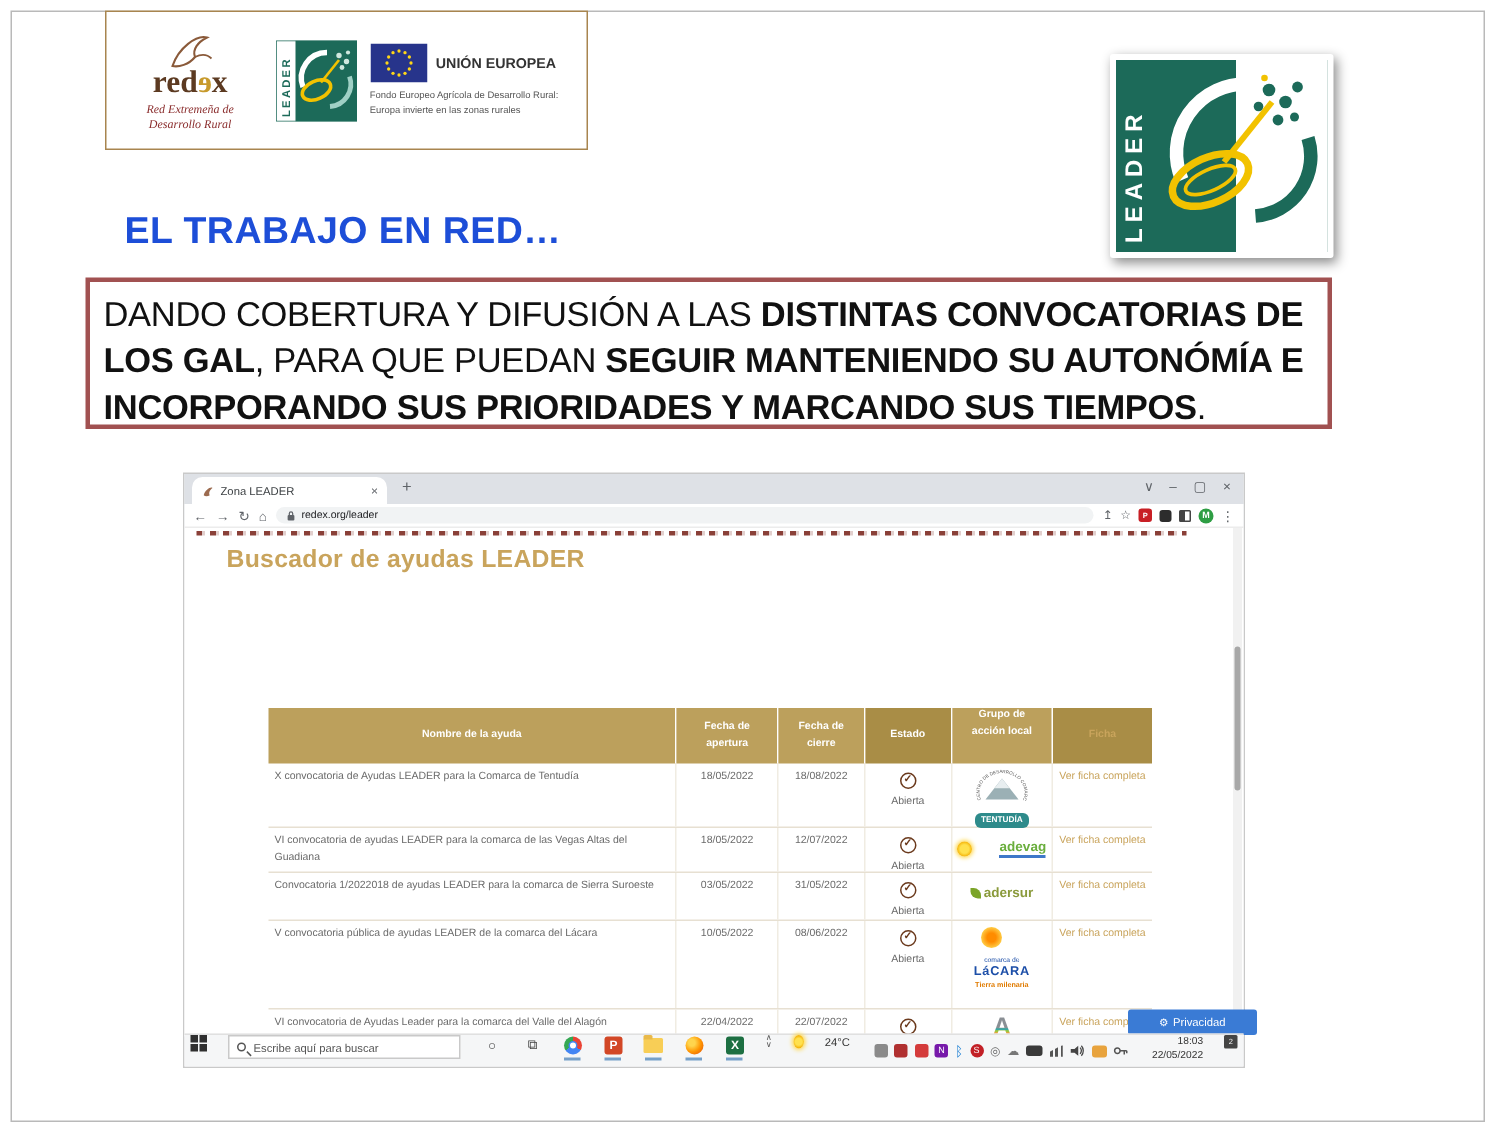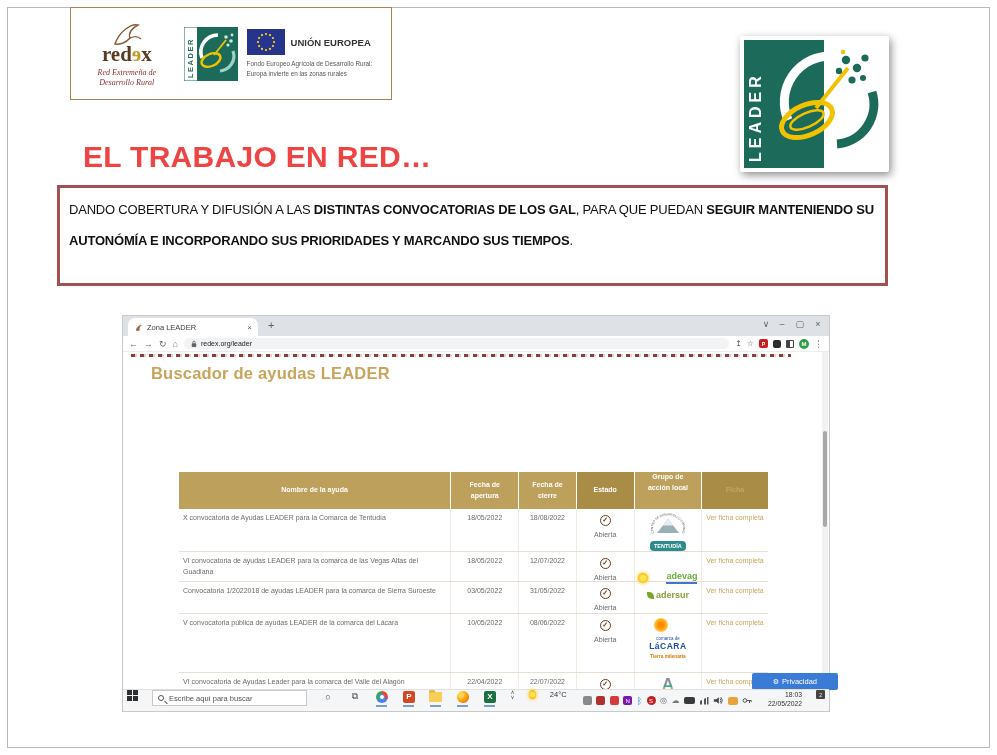--- a/index.html
+++ b/index.html
@@ -21,23 +21,23 @@
   .eu { width:140px; }
   .eu-row { display:flex; align-items:center; gap:6px; }
   .eu-title { font-size:9.5px; font-weight:bold; color:#333; }
   .eu-cap { font-size:6.3px; color:#555; margin-top:4px; line-height:1.5; }
 
   
   .leader-big-wrap { left:740px; top:36px; width:149px; height:136px; background:#fff; padding:4px;
                      box-shadow:2px 3px 8px rgba(0,0,0,.45); border-radius:2px; }
 
   
-  .title { left:83px; top:140px; font-size:30px; font-weight:800; color:#ef4444; letter-spacing:.3px; }
+  .title { left:83px; top:140px; font-size:25px; font-weight:800; color:#1d4ed8; letter-spacing:.3px; }
   .message { left:57px; top:185px; width:831px; height:101px; border:3px solid #a15151; background:#fff;
-             padding:6px 10px 0 9px; font-size:13px; color:#111; line-height:31px; letter-spacing:-0.2px; }
+             padding:6px 10px 0 9px; font-size:23px; color:#111; line-height:31px; letter-spacing:-0.2px; }
   .message b { font-weight:800; }
 
   
   .browser { left:122px; top:315px; width:708px; height:397px; background:#fff; border:1px solid #c9c9c9;
              font-family:"Liberation Sans", sans-serif; }
   .tabbar { position:absolute; left:0; top:0; width:100%; height:37px; background:#dee1e6; }
   .tab { position:absolute; left:5px; top:2px; width:130px; height:18px; background:#fff; border-radius:7px 7px 0 0;
          display:flex; align-items:center; gap:4px; padding:0 6px; }
   .tab-title { font-size:7.5px; color:#3c4043; flex:1; white-space:nowrap; overflow:hidden; }
   .tab-x { font-size:8px; color:#5f6368; }
@@ -84,21 +84,21 @@
   .c-est { width:9.9%; display:flex; flex-direction:column; align-items:center; gap:4px; }
   .c-gal { width:11.4%; display:flex; align-items:flex-start; justify-content:center; }
   .c-ficha { width:11.2%; text-align:center; color:#c9a45c; border-right:none; }
   .est-ic { width:11px; height:11px; border:1.6px solid #6b3a1d; border-radius:50%; color:#6b3a1d; font-size:7px;
             font-weight:bold; display:flex; align-items:center; justify-content:center; margin-top:2px; }
   .r1 { height:43px; } .r2 { height:30px; } .r3 { height:59px; } .r4 { height:32px; } .r5 { height:50px; border-bottom:none; }
 
   
   .lg-tent { text-align:center; }
   .tent-banner { background:#2e8b8b; color:#fff; font-size:5.5px; font-weight:bold; border-radius:4px; padding:1px 4px; }
-  .lg-adevag { display:flex; align-items:center; gap:18px; margin-top:16px; }
+  .lg-adevag { display:flex; align-items:center; gap:18px; margin-top:4px; }
   .sun { width:10px; height:10px; border-radius:50%; background:radial-gradient(circle,#ffe14d 40%,#f5b50a 70%); box-shadow:0 0 3px 1px #ffd94d; }
   .adevag-word { color:#6aae3d; font-size:9px; font-weight:bold; border-bottom:2px solid #3e78c9; line-height:1.1; }
   .lg-lacara { text-align:center; }
   .lacara-sun { width:14px; height:14px; border-radius:50%; background:radial-gradient(circle,#ff8c00 30%,#ffd34d 75%, #fff 95%); display:inline-block; margin-right:14px; }
   .lacara-l1 { font-size:4.5px; color:#1d4fa8; }
   .lacara-l2 { font-size:8.5px; font-weight:bold; color:#1d4fa8; letter-spacing:.5px; line-height:1; }
   .lacara-l3 { font-size:4.8px; font-weight:bold; color:#e07b00; margin-top:2px; }
   .lg-adersur { display:flex; align-items:center; gap:2px; margin-top:3px; }
   .leaf { width:7px; height:7px; background:#7ba428; border-radius:0 70% 0 70%; }
   .adersur-word { font-size:9px; color:#8a9a3b; font-weight:bold; }

